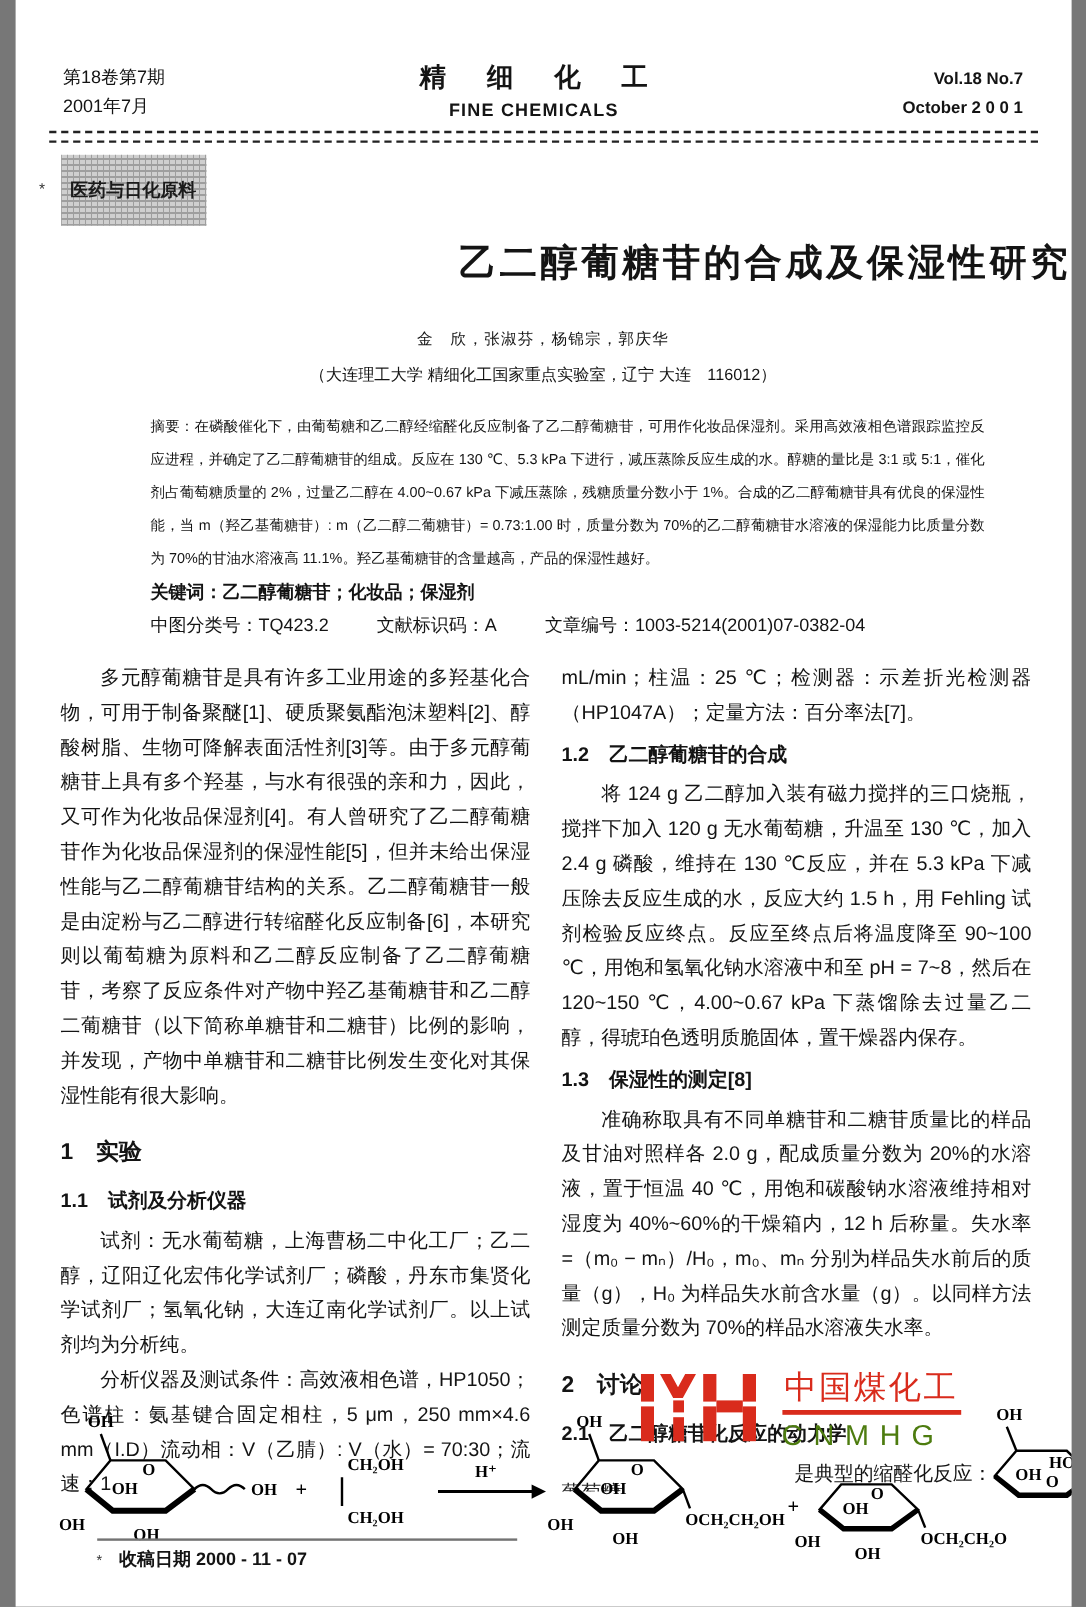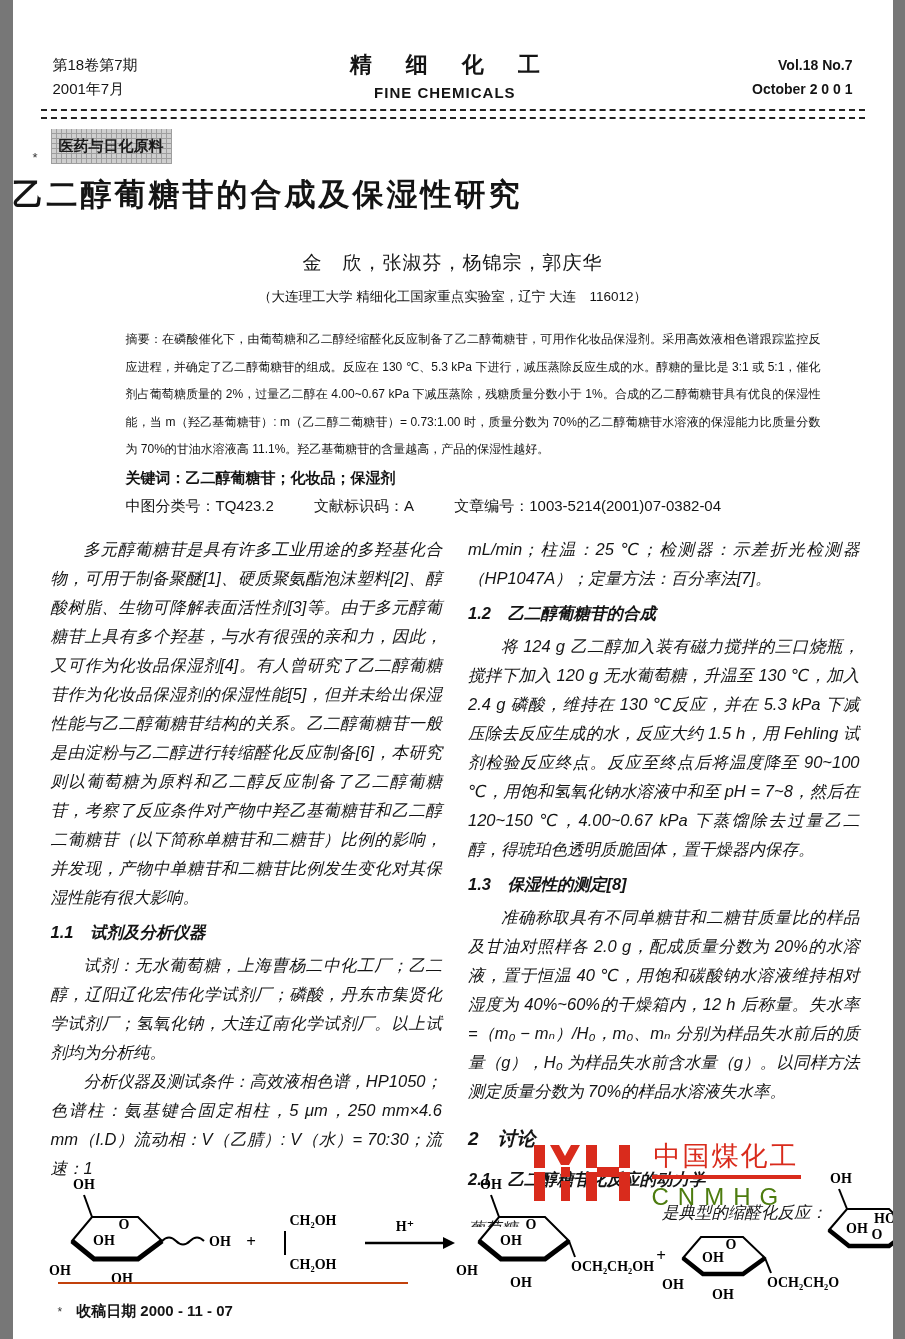--- a/index.html
+++ b/index.html
@@ -12,41 +12,41 @@
   .journal-header{display:flex; justify-content:space-between; align-items:flex-end;
     padding:50px 40px 0 40px;}
   .jh-left{font-size:15px; line-height:24px;}
   .jh-center{text-align:center;}
   .jh-center .cn{font-size:22px; font-weight:bold; letter-spacing:14px; padding-left:14px;}
   .jh-center .en{font-size:15px; font-weight:bold; letter-spacing:1px; margin-top:4px;}
   .jh-right{font-size:14px; font-weight:bold; text-align:right; line-height:24px;}
   .rule-double{margin:8px 28px 0 28px; height:6px;
     border-top:2px dashed #222; border-bottom:2px dashed #222;}
   
-  .category-box{display:inline-block; margin:10px 0 0 38px; padding:8px 8px;
+  .category-box{display:inline-block; margin:10px 0 0 38px; padding:20px 8px;
     font-size:15px; font-weight:bold; color:#1a1a1a;
     background-color:#cfcfcf;
     background-image:
       repeating-linear-gradient(0deg,#9e9e9e 0 1px,transparent 1px 5px),
       repeating-linear-gradient(90deg,#9e9e9e 0 1px,transparent 1px 5px);}
   .title-star{position:absolute; left:20px; top:150px; font-size:13px; color:#333;}
   
-  .article-title{text-align:left; font-size:31px; font-weight:bold;
+  .article-title{text-align:right; font-size:31px; font-weight:bold;
     letter-spacing:3px; margin-top:10px;}
-  .authors{text-align:center; font-size:19px; letter-spacing:1px; margin-top:34px;}
+  .authors{text-align:center; font-size:13px; letter-spacing:1px; margin-top:34px;}
   .affiliation{text-align:center; font-size:13.5px; margin-top:12px;}
   
   .abstract{margin:20px 72px 0 113px; font-size:12px; line-height:27.5px;
     text-align:justify;}
   .kw-line{margin:0 72px 0 113px; font-size:15px; line-height:27.5px;font-weight:bold;}
   .clc-line{margin:0 72px 0 113px; font-size:15px; line-height:30px;}
   .clc-line .seg{margin-right:36px;}
   
   .columns{display:flex; gap:26px; margin:14px 33px 0 38px;}
-  .col{width:404px; font-size:16.5px; line-height:29px; text-align:justify;font-style:italic;}
+  .col{width:404px; font-size:16.5px; line-height:29px; text-align:justify;}
   .col p{margin:0; text-indent:2em;}
   .col p.noindent{text-indent:0;}
   .h-sec{font-size:19px; font-weight:bold; margin:18px 0 12px 0; text-indent:0;}
   .h-sub{font-size:16.5px; font-weight:bold; margin:6px 0 4px 0; text-indent:0;}
   .frag-line{display:flex; align-items:flex-end; height:29px; overflow:hidden;}
   .frag-clip{display:inline-block; height:13px; overflow:hidden; line-height:29px;
     width:150px; color:#222;}
   .frag-end{margin-left:44px; white-space:nowrap;}
   
   .scheme{position:absolute; left:0; top:1163px; width:905px; height:150px;}
@@ -55,22 +55,22 @@
   .scheme .big{font-size:17px;}
   .scheme path, .scheme line, .scheme polygon.ln{stroke:#000; fill:none;}
   
   .watermark{position:absolute; left:521px; top:1142px; display:flex;
     align-items:flex-start; gap:12px;}
   .wm-text .cn{font-size:27px; letter-spacing:2px; padding:0 2px 5px 2px;
     border-bottom:4px solid; line-height:28px; white-space:nowrap;}
   .wm-text .en{font-size:24px; letter-spacing:9px; color:#4d7c0f; margin-top:4px;
     white-space:nowrap;}
   
-  .footnote{position:absolute; left:45px; top:1282px; width:350px;
-    border-top:2px solid #c2410c; padding-top:18px; font-size:15px;}
+  .footnote{position:absolute; left:68px; top:1282px; width:350px;
+    border-top:2px solid #737373; padding-top:6px; font-size:15px;}
   .footnote .mark{font-size:12px; margin-right:14px; color:#333;}
   .footnote .txt{font-weight:bold;}
 </style>
 </head>
 <body>
 
 <div class="page">
 
   
   <div class="journal-header">
@@ -104,20 +104,21 @@
   <div class="clc-line">
     <span class="seg"><span>中图分类号：</span><span>TQ423.2</span></span>
     <span class="seg"><span>文献标识码：</span><span>A</span></span>
     <span class="seg"><span>文章编号：</span><span>1003-5214(2001)07-0382-04</span></span>
   </div>
 
   
   <div class="columns">
     <div class="col">
       <p>多元醇葡糖苷是具有许多工业用途的多羟基化合物，可用于制备聚醚[1]、硬质聚氨酯泡沫塑料[2]、醇酸树脂、生物可降解表面活性剂[3]等。由于多元醇葡糖苷上具有多个羟基，与水有很强的亲和力，因此，又可作为化妆品保湿剂[4]。有人曾研究了乙二醇葡糖苷作为化妆品保湿剂的保湿性能[5]，但并未给出保湿性能与乙二醇葡糖苷结构的关系。乙二醇葡糖苷一般是由淀粉与乙二醇进行转缩醛化反应制备[6]，本研究则以葡萄糖为原料和乙二醇反应制备了乙二醇葡糖苷，考察了反应条件对产物中羟乙基葡糖苷和乙二醇二葡糖苷（以下简称单糖苷和二糖苷）比例的影响，并发现，产物中单糖苷和二糖苷比例发生变化对其保湿性能有很大影响。</p>
+      <div class="h-sec">1　实验</div>
       <div class="h-sub">1.1　试剂及分析仪器</div>
       <p>试剂：无水葡萄糖，上海曹杨二中化工厂；乙二醇，辽阳辽化宏伟化学试剂厂；磷酸，丹东市集贤化学试剂厂；氢氧化钠，大连辽南化学试剂厂。以上试剂均为分析纯。</p>
       <p>分析仪器及测试条件：高效液相色谱，HP1050；色谱柱：氨基键合固定相柱，5 μm，250 mm×4.6 mm（I.D）流动相：V（乙腈）: V（水）= 70:30；流速：1</p>
     </div>
     <div class="col">
       <p class="noindent">mL/min；柱温：25 ℃；检测器：示差折光检测器（HP1047A）；定量方法：百分率法[7]。</p>
       <div class="h-sub">1.2　乙二醇葡糖苷的合成</div>
       <p>将 124 g 乙二醇加入装有磁力搅拌的三口烧瓶，搅拌下加入 120 g 无水葡萄糖，升温至 130 ℃，加入 2.4 g 磷酸，维持在 130 ℃反应，并在 5.3 kPa 下减压除去反应生成的水，反应大约 1.5 h，用 Fehling 试剂检验反应终点。反应至终点后将温度降至 90~100 ℃，用饱和氢氧化钠水溶液中和至 pH = 7~8，然后在 120~150 ℃，4.00~0.67 kPa 下蒸馏除去过量乙二醇，得琥珀色透明质脆固体，置干燥器内保存。</p>
       <div class="h-sub">1.3　保湿性的测定[8]</div>
       <p>准确称取具有不同单糖苷和二糖苷质量比的样品及甘油对照样各 2.0 g，配成质量分数为 20%的水溶液，置于恒温 40 ℃，用饱和碳酸钠水溶液维持相对湿度为 40%~60%的干燥箱内，12 h 后称量。失水率 =（m₀ − mₙ）/H₀，m₀、mₙ 分别为样品失水前后的质量（g），H₀ 为样品失水前含水量（g）。以同样方法测定质量分数为 70%的样品水溶液失水率。</p>

